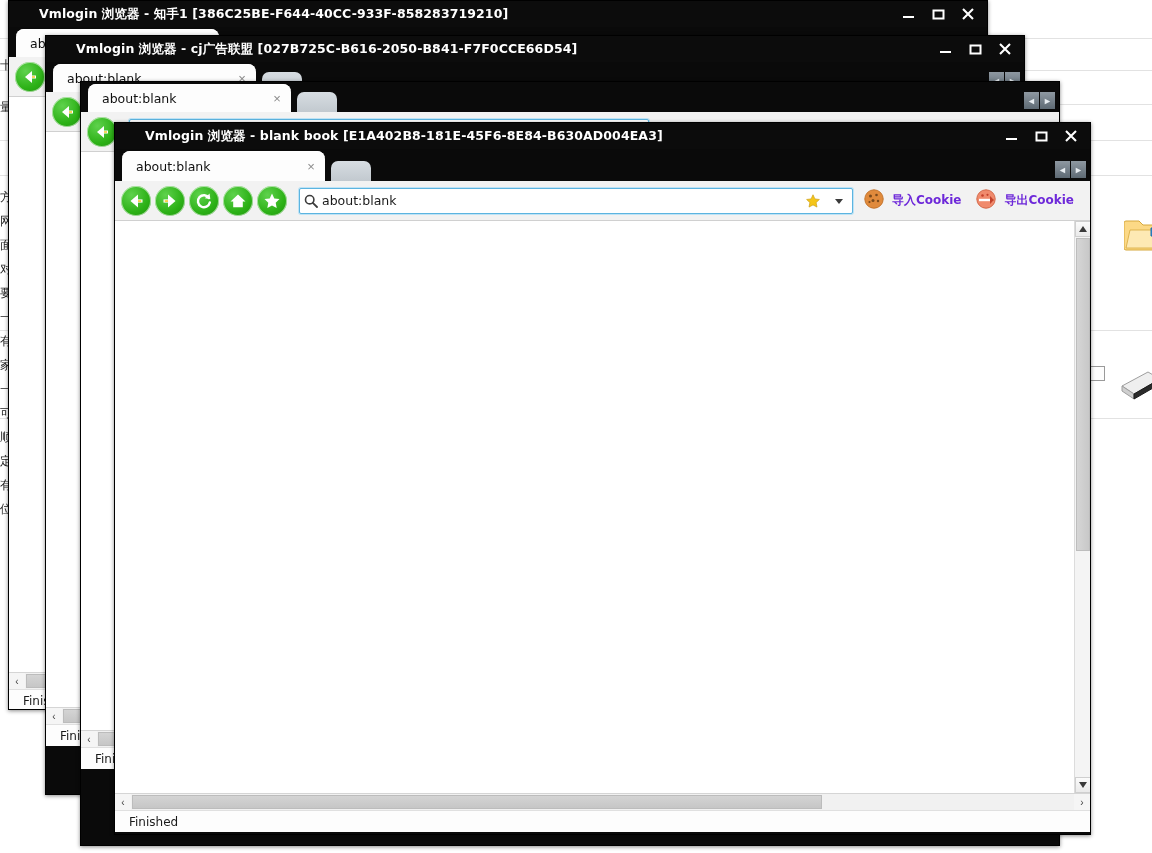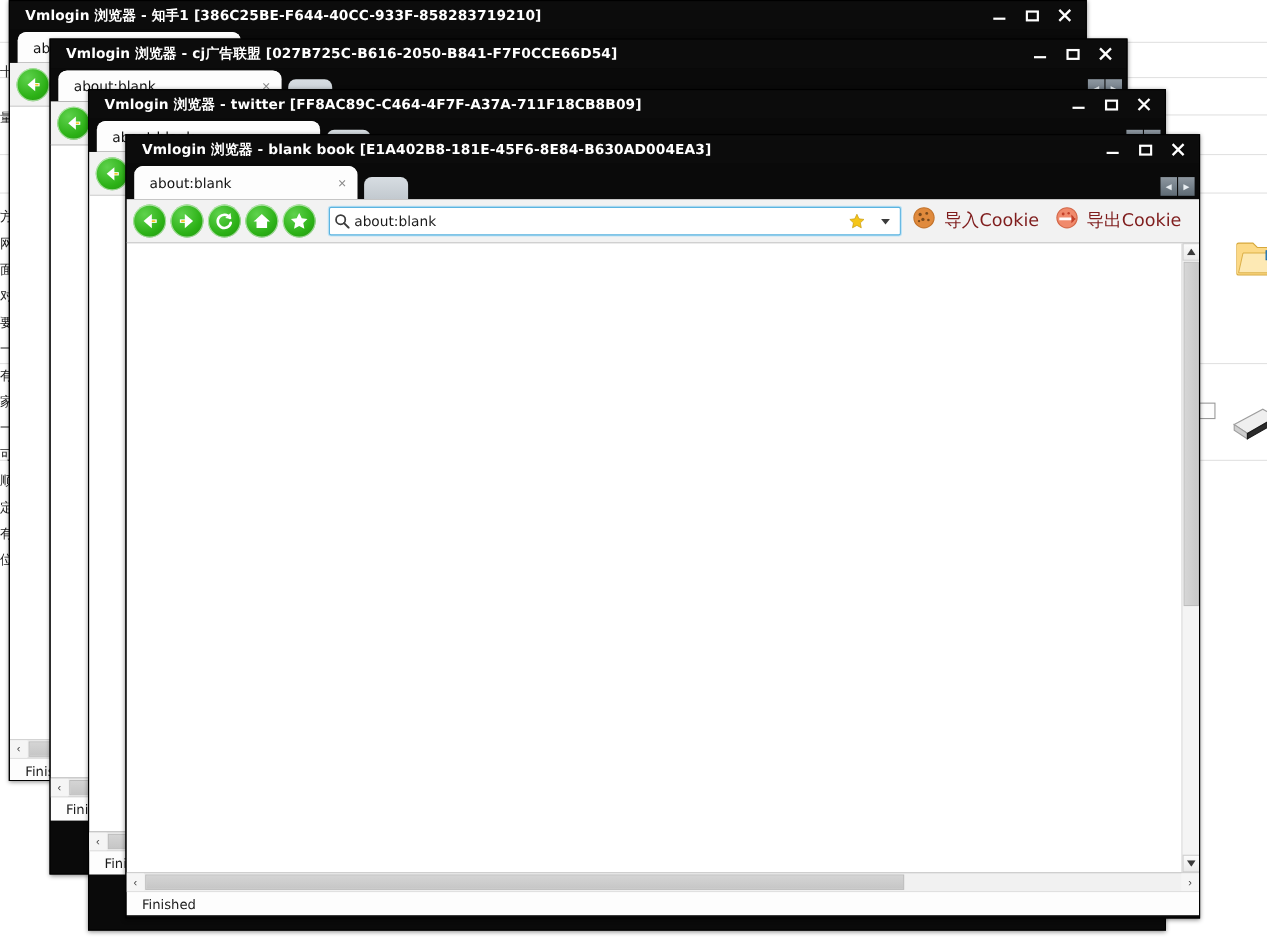--- a/index.html
+++ b/index.html
@@ -42,21 +42,21 @@
   
   .win {
     position: absolute;
     background: #0a0a0a;
     border: 1px solid #000;
     box-shadow: 0 1px 4px rgba(0,0,0,0.45);
     overflow: hidden;
   }
   .win-titlebar {
     position: relative; height: 26px; background: #0c0c0c; color: #fff;
-    display: flex; align-items: center;
+    display: flex; align-items: center; padding-left: 16px;
   }
   .win-title {
     font-size: 12.5px; font-weight: bold; color: #ffffff;
     padding-left: 14px; white-space: nowrap; letter-spacing: 0.1px;
     font-family: "DejaVu Sans", sans-serif;
   }
   .win-ctrls {
     position: absolute; right: 4px; top: 0; height: 26px;
     display: flex; align-items: center; gap: 0;
   }
@@ -125,22 +125,22 @@
   .addr-text {
     flex: 1; font-size: 12.5px; color: #1a1a1a; white-space: nowrap; overflow: hidden;
     font-family: "DejaVu Sans", sans-serif;
   }
   .addr-star { width: 26px; display: flex; justify-content: center; align-items: center; flex: none; cursor: pointer; }
   .addr-drop { width: 26px; display: flex; justify-content: center; align-items: center; color: #3b3b3b; flex: none; cursor: pointer; }
   .cookie-btn {
     display: flex; align-items: center; height: 30px; padding: 0 10px 0 4px;
     cursor: pointer; flex: none;
   }
-  .cookie-lbl { font-size: 16px; color: #7f1d1d; margin-left: 7px; white-space: nowrap;
-    font-family: "DejaVu Sans", sans-serif; }
+  .cookie-lbl { font-size: 12px; color: #6d28d9; margin-left: 7px; white-space: nowrap;
+    font-family: "DejaVu Sans", sans-serif; font-weight: bold; }
 
   
   .content { position: relative; background: #ffffff; overflow: hidden; }
   .vscroll {
     position: absolute; right: 0; top: 0; width: 16px; bottom: 0;
     background: #f4f4f4; border-left: 1px solid #dcdcdc;
   }
   .vs-arrow {
     position: absolute; left: 0; width: 16px; height: 16px;
     background: linear-gradient(#fbfbfb,#eaeaea); border: 1px solid #cfcfcf;
@@ -333,40 +333,20 @@
     <div class="hscroll">
       <div class="hs-arrow" style="left:0;">‹</div>
       <div class="hs-thumb" style="left:17px; width:680px;"></div>
     </div>
     <div class="statusbar">
       <span class="status-text">Finished</span>
     </div>
   </div>
 
   <div class="win" style="left:80px; top:81px; width:980px; height:765px;">
-    <div class="win-titlebar">
-      <div class="win-title">Vmlogin 浏览器 - twitter [FF8AC89C-C464-4F7F-A37A-711F18CB8B09]</div>
-      <div class="win-ctrls">
-        <div class="wbtn">
-          <svg width="13" height="13" viewBox="0 0 13 13">
-              <rect x="1" y="8" width="11" height="2" fill="#fff"></rect>
-            </svg>
-        </div>
-        <div class="wbtn">
-          <svg width="13" height="13" viewBox="0 0 13 13">
-              <rect x="1.5" y="2.5" width="10" height="8" fill="none" stroke="#fff" stroke-width="2"></rect>
-            </svg>
-        </div>
-        <div class="wbtn">
-          <svg width="14" height="14" viewBox="0 0 14 14">
-              <path d="M2 2 L12 12 M12 2 L2 12" stroke="#fff" stroke-width="2.1" fill="none"></path>
-            </svg>
-        </div>
-      </div>
-    </div>
     <div class="tabstrip">
       <div class="tab">
         <span class="tab-label">about:blank</span>
         <span class="tab-close">×</span>
       </div>
       <div class="newtab"></div>
       <div class="tabscroll">
         <div>◄</div>
         <div>►</div>
       </div>

